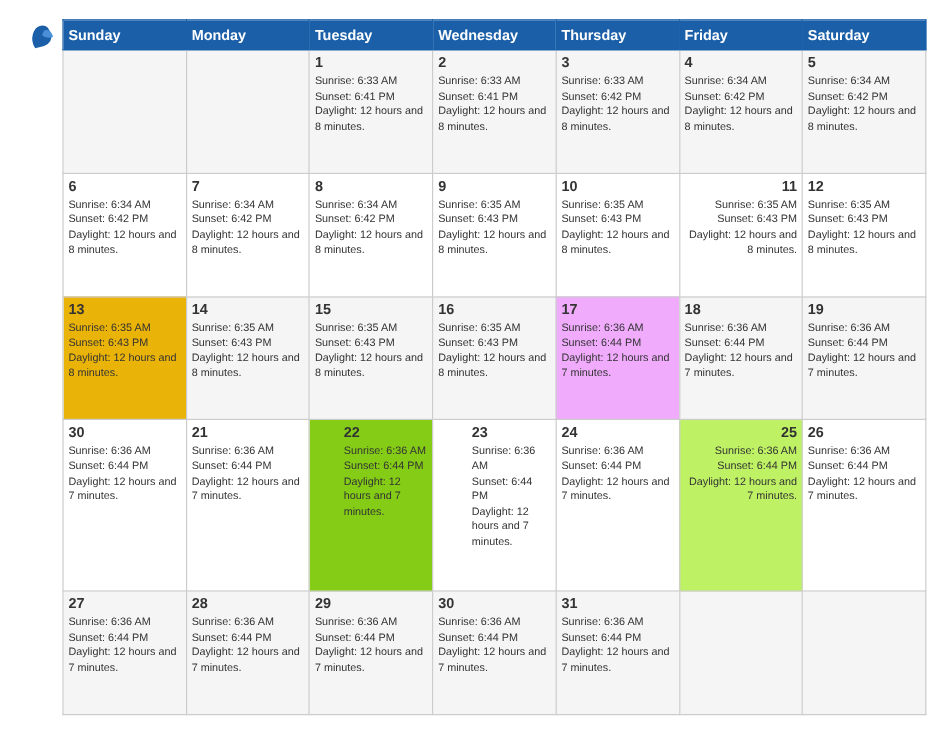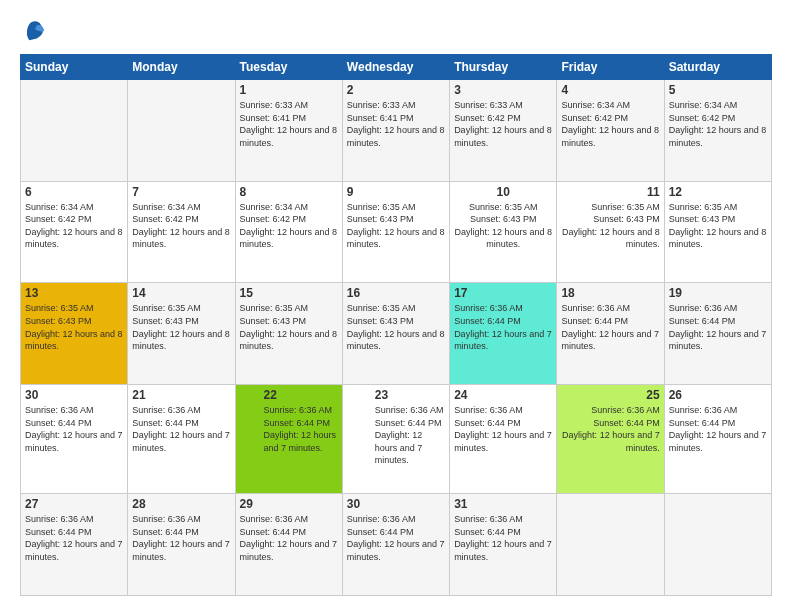--- a/index.html
+++ b/index.html
@@ -8,21 +8,21 @@
       background: #fff;
       width: 792px;
       height: 612px;
       overflow: hidden;
     }
     .page {
       width: 792px;
       height: 612px;
       padding: 16px 20px;
       display: flex;
-      flex-direction: column;
+      flex-direction: row;
     }
     .header {
       display: flex;
       justify-content: space-between;
       align-items: flex-start;
       margin-bottom: 10px;
     }
     .logo {
       display: flex;
       align-items: center;
@@ -193,21 +193,21 @@
             <div class="day-detail" style="white-space: pre-line;">Sunrise: 6:34 AM
 Sunset: 6:42 PM
 Daylight: 12 hours and 8 minutes.</div>
           </td>
           <td style="background: rgb(255, 255, 255);">
             <span class="day-num">9</span>
             <div class="day-detail" style="white-space: pre-line;">Sunrise: 6:35 AM
 Sunset: 6:43 PM
 Daylight: 12 hours and 8 minutes.</div>
           </td>
-          <td style="background: rgb(255, 255, 255); text-align: center;">
+          <td style="background: rgb(255, 255, 255);">
             <span class="day-num">10</span>
             <div class="day-detail" style="white-space: pre-line;">Sunrise: 6:35 AM
 Sunset: 6:43 PM
 Daylight: 12 hours and 8 minutes.</div>
           </td>
           <td style="background: rgb(255, 255, 255); text-align: right;">
             <span class="day-num">11</span>
             <div class="day-detail" style="white-space: pre-line;">Sunrise: 6:35 AM
 Sunset: 6:43 PM
 Daylight: 12 hours and 8 minutes.</div>
@@ -237,21 +237,21 @@
             <div class="day-detail" style="white-space: pre-line;">Sunrise: 6:35 AM
 Sunset: 6:43 PM
 Daylight: 12 hours and 8 minutes.</div>
           </td>
           <td style="background: rgb(245, 245, 245);">
             <span class="day-num">16</span>
             <div class="day-detail" style="white-space: pre-line;">Sunrise: 6:35 AM
 Sunset: 6:43 PM
 Daylight: 12 hours and 8 minutes.</div>
           </td>
-          <td style="background: #5eead4;">
+          <td style="background: #f0abfc;">
             <span class="day-num">17</span>
             <div class="day-detail" style="white-space: pre-line;">Sunrise: 6:36 AM
 Sunset: 6:44 PM
 Daylight: 12 hours and 7 minutes.</div>
           </td>
           <td style="background: rgb(245, 245, 245);">
             <span class="day-num">18</span>
             <div class="day-detail" style="white-space: pre-line;">Sunrise: 6:36 AM
 Sunset: 6:44 PM
 Daylight: 12 hours and 7 minutes.</div>

